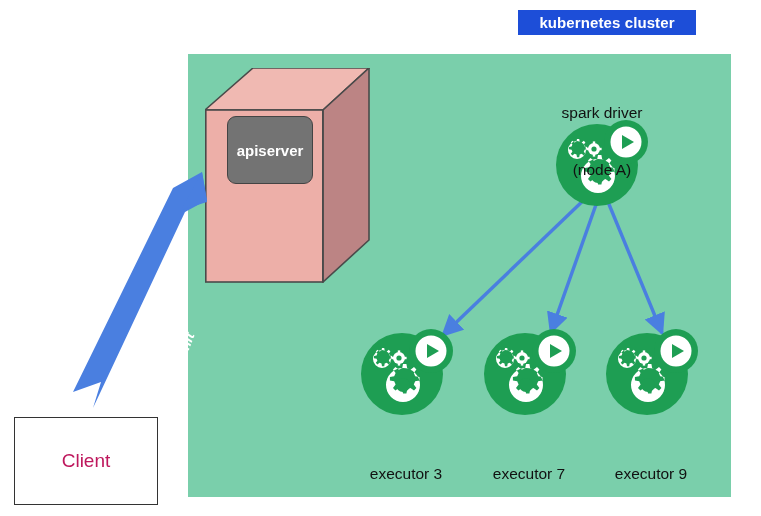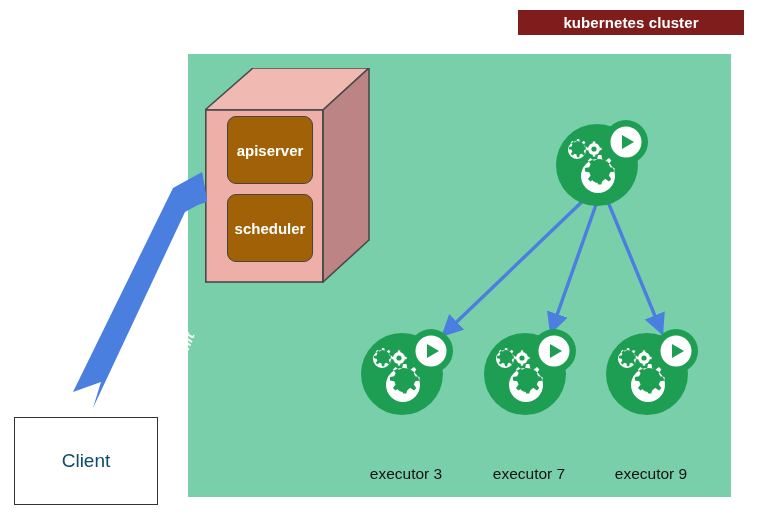--- a/index.html
+++ b/index.html
@@ -9,46 +9,46 @@
     -webkit-font-smoothing:antialiased;
   }
   #stage{position:absolute;left:0;top:0;width:761px;height:516px;}
 
   
   .cluster-panel{
     position:absolute;left:188px;top:54px;width:543px;height:443px;
     background:#7ACFAB;
   }
   .cluster-label{
-    position:absolute;left:518px;top:10px;width:226px;height:25px;
-    background:#7f1d1d;color:#ffffff;
+    position:absolute;left:518px;top:10px;width:178px;height:25px;
+    background:#1d4ed8;color:#ffffff;
     font-size:15px;font-weight:bold;
     display:flex;align-items:center;justify-content:center;
     letter-spacing:.1px;
   }
 
   
   .client-box{
     position:absolute;left:14px;top:417px;width:142px;height:86px;
     background:#ffffff;border:1.4px solid #333333;
     display:flex;align-items:center;justify-content:center;
-    font-size:19px;color:#0c4a6e;
+    font-size:19px;color:#be185d;
   }
 
   
   .cube{position:absolute;left:205px;top:68px;width:165px;height:215px;}
   .cube svg{position:absolute;left:0;top:0;}
   .cube-front-inner{
     position:absolute;left:13px;top:42px;width:104px;height:158px;
     display:flex;flex-direction:column;justify-content:space-between;
     padding:6px 0;box-sizing:border-box;
   }
   .cube-chip{
     height:66px;margin:0 9px;
-    background:#a16207;border:1.4px solid #444444;border-radius:9px;
+    background:#737373;border:1.4px solid #444444;border-radius:9px;
     display:flex;align-items:center;justify-content:center;
     color:#ffffff;font-size:15px;font-weight:bold;
   }
 
   
   .node{position:absolute;}
   .node svg{display:block;}
   .node-caption{
     position:absolute;text-align:center;
     font-size:15.5px;line-height:19px;color:#111111;white-space:pre;
@@ -85,23 +85,20 @@
 
       <polygon points="0,42 48,0 164,0 118,42" fill="#F0B9B2" stroke="#4a4a4a" stroke-width="1.6"></polygon>
 
       <polygon points="118,42 164,0 164,172 118,214" fill="#BC8484" stroke="#4a4a4a" stroke-width="1.6"></polygon>
 
       <rect x="0.8" y="42" width="117" height="172" fill="#EDAFA8" stroke="#4a4a4a" stroke-width="1.6"></rect>
     </svg>
     <div class="cube-front-inner">
       <div class="cube-chip">
         <span>apiserver</span>
-      </div>
-      <div class="cube-chip">
-        <span>scheduler</span>
       </div>
     </div>
   </div>
 
   <svg class="arrows" viewBox="0 0 761 516">
     <defs>
       <marker id="ah" markerWidth="7" markerHeight="7" refX="5.6" refY="3.2" orient="auto" markerUnits="strokeWidth">
         <path d="M0,0 L6.4,3.2 L0,6.4 z" fill="#4A7FE0"></path>
       </marker>
     </defs>
@@ -143,20 +140,24 @@
         <rect x="46.2" y="27.8" width="3.4" height="2.4"></rect>
       </g>
 
       <g fill="#ffffff">
         <path d="M46,56 m-17,0 a17,17 0 1,0 34,0 a17,17 0 1,0 -34,0 Z
                  M46,35 l3.4,0 l.8,4.3 l3.3,1.4 l3.5,-2.6 l2.4,2.4 l-2.6,3.5 l1.4,3.3 l4.3,.8 l0,3.4 l-4.3,.8 l-1.4,3.3 l2.6,3.5 l-2.4,2.4 l-3.5,-2.6 l-3.3,1.4 l-.8,4.3 l-3.4,0 l-.8,-4.3 l-3.3,-1.4 l-3.5,2.6 l-2.4,-2.4 l2.6,-3.5 l-1.4,-3.3 l-4.3,-.8 l0,-3.4 l4.3,-.8 l1.4,-3.3 l-2.6,-3.5 l2.4,-2.4 l3.5,2.6 l3.3,-1.4 Z" fill-rule="evenodd"></path>
         <circle cx="46" cy="56" r="7" fill="#1E9E53"></circle>
       </g>
     </svg>
   </div>
+  <div class="node-caption" style="left:512px;top:65px;width:180px;">
+    <div>spark driver</div>
+    <div>(node A)</div>
+  </div>
 
   <div class="node" style="left:357px;top:329px;">
     <svg width="98" height="86" viewBox="0 0 98 86">
       <circle cx="45" cy="45" r="41" fill="#1E9E53"></circle>
       <circle cx="74" cy="22" r="22" fill="#1E9E53"></circle>
       <circle cx="74" cy="22" r="15.5" fill="#ffffff"></circle>
       <polygon points="70,15 82,22 70,29" fill="#1E9E53"></polygon>
       <g fill="#ffffff">
         <path d="M25,30 m-9,0 a9,9 0 1,0 18,0 a9,9 0 1,0 -18,0 Z
                  M25,19 l2.2,0 l.5,2.6 l2,.8 l2.1,-1.6 l1.6,1.6 l-1.6,2.1 l.8,2 l2.6,.5 l0,2.2 l-2.6,.5 l-.8,2 l1.6,2.1 l-1.6,1.6 l-2.1,-1.6 l-2,.8 l-.5,2.6 l-2.2,0 l-.5,-2.6 l-2,-.8 l-2.1,1.6 l-1.6,-1.6 l1.6,-2.1 l-.8,-2 l-2.6,-.5 l0,-2.2 l2.6,-.5 l.8,-2 l-1.6,-2.1 l1.6,-1.6 l2.1,1.6 l2,-.8 Z" fill-rule="evenodd"></path>

